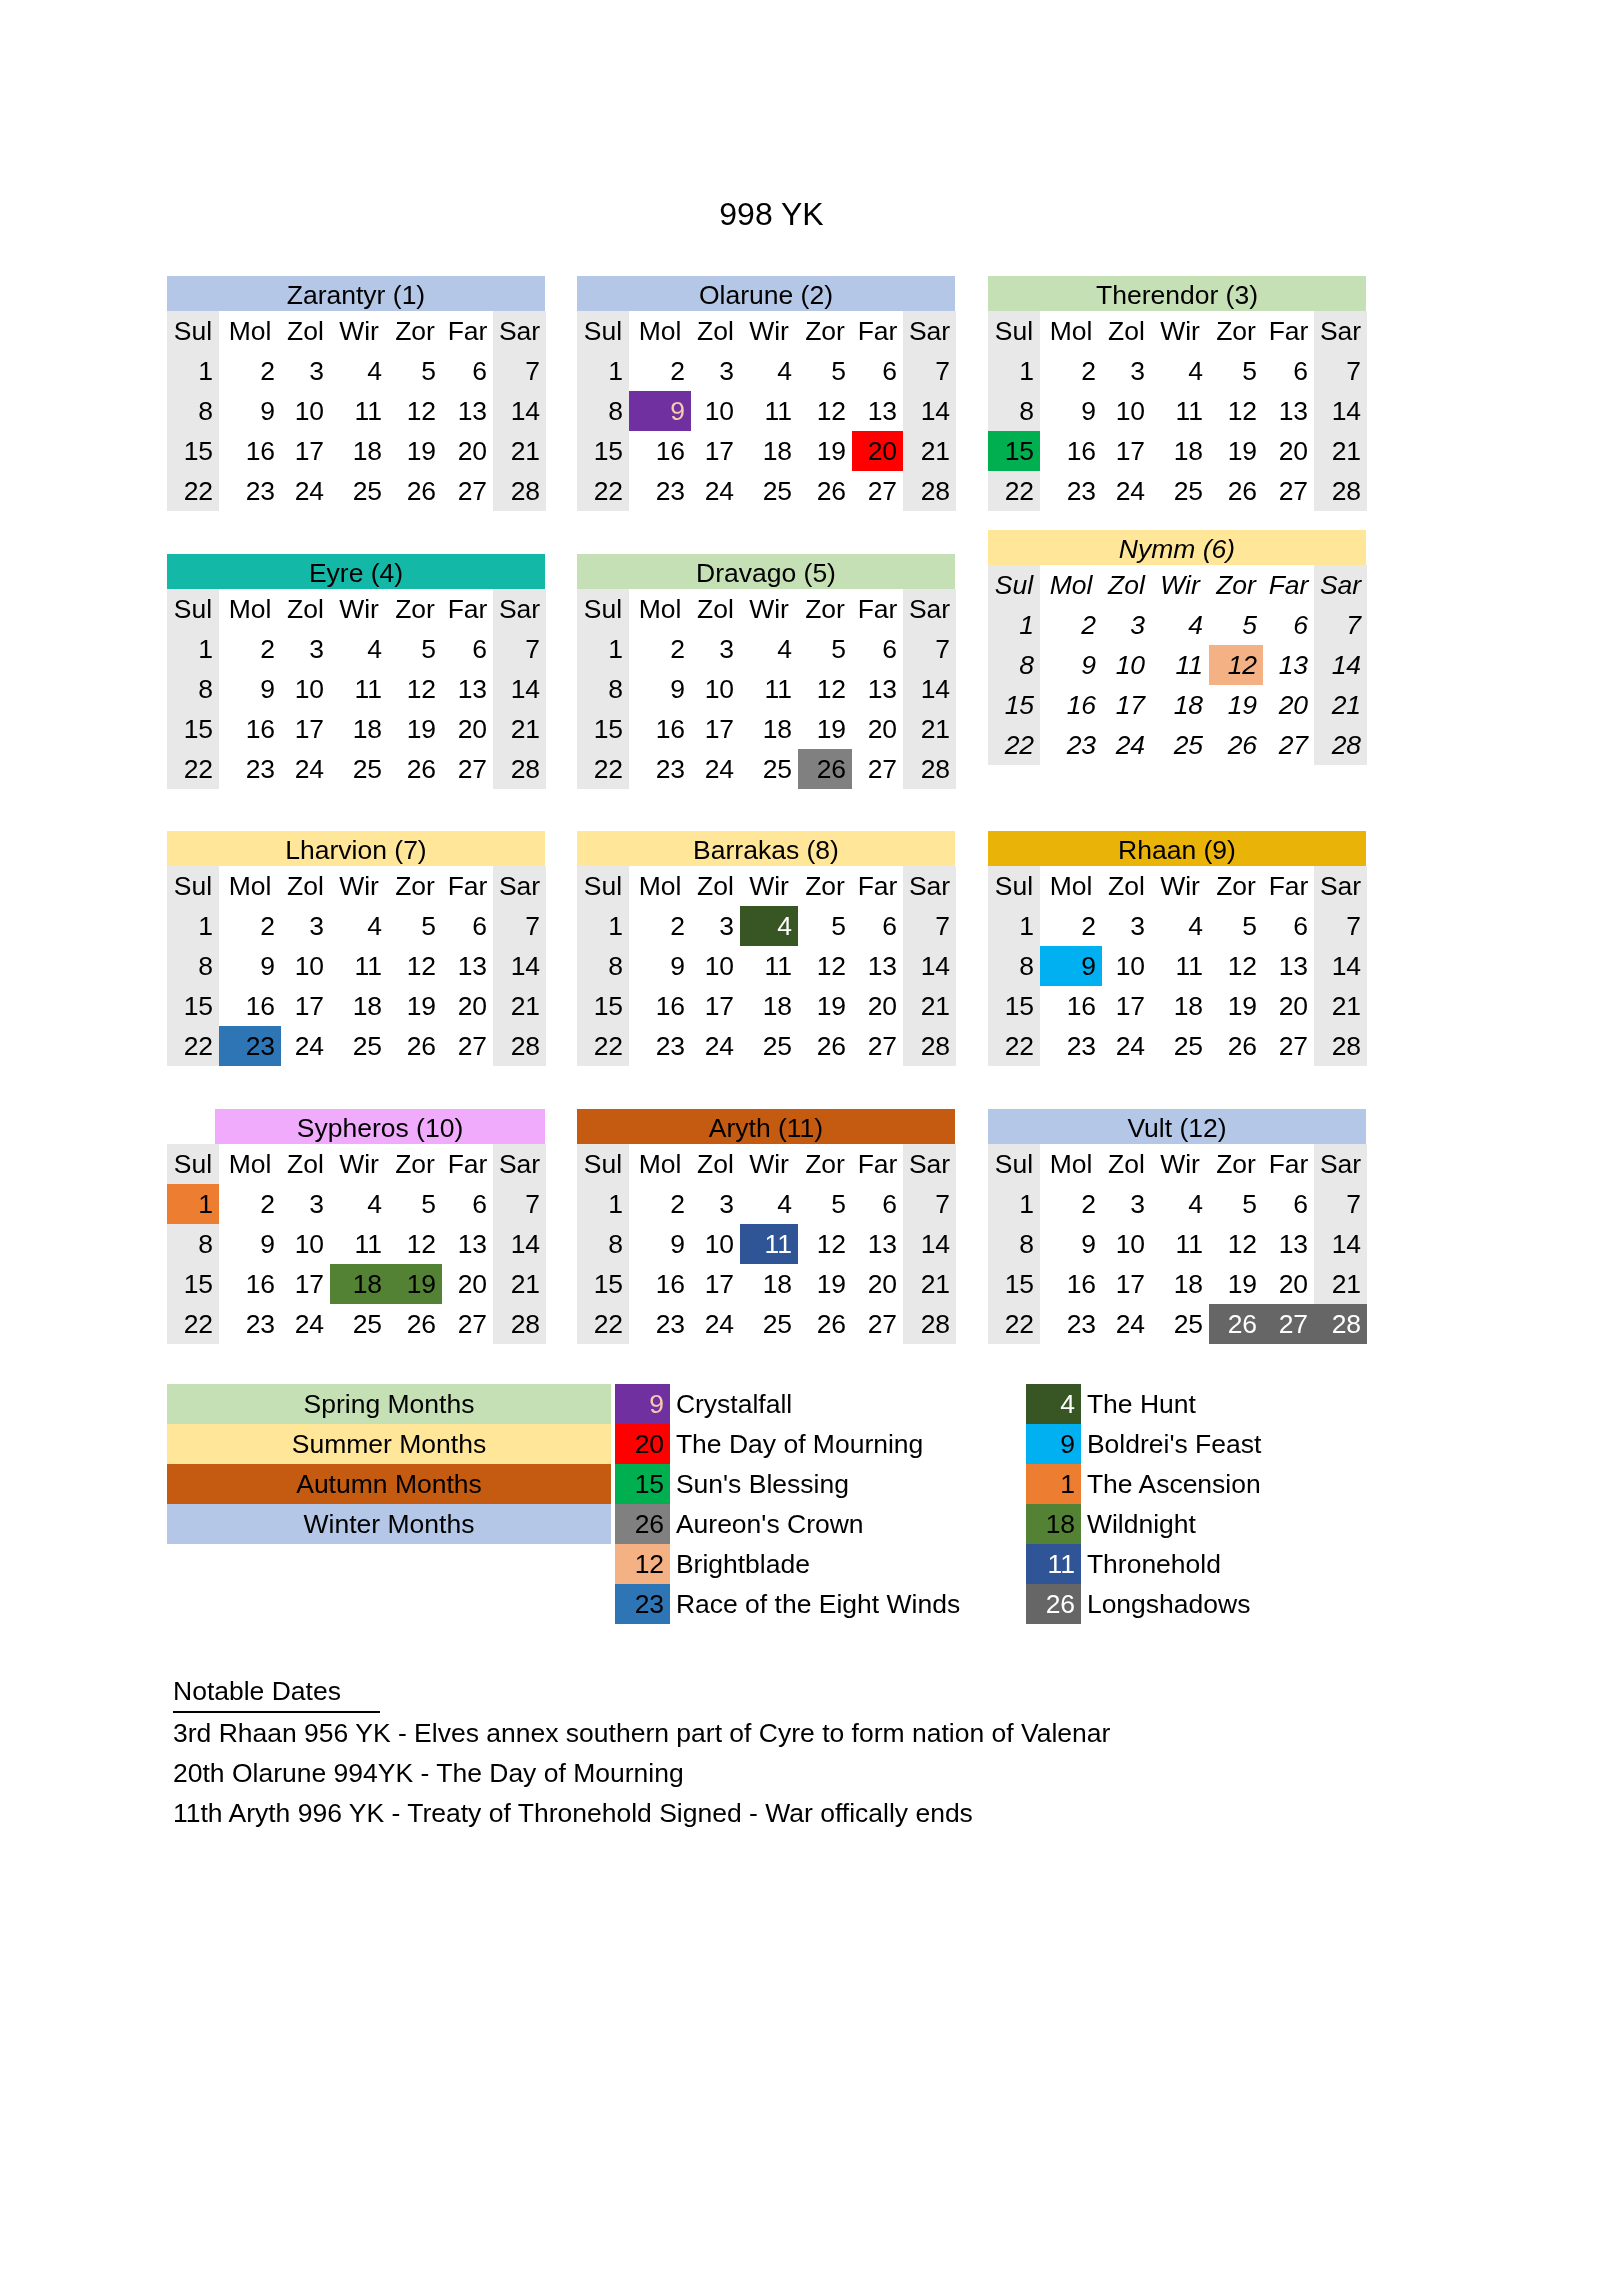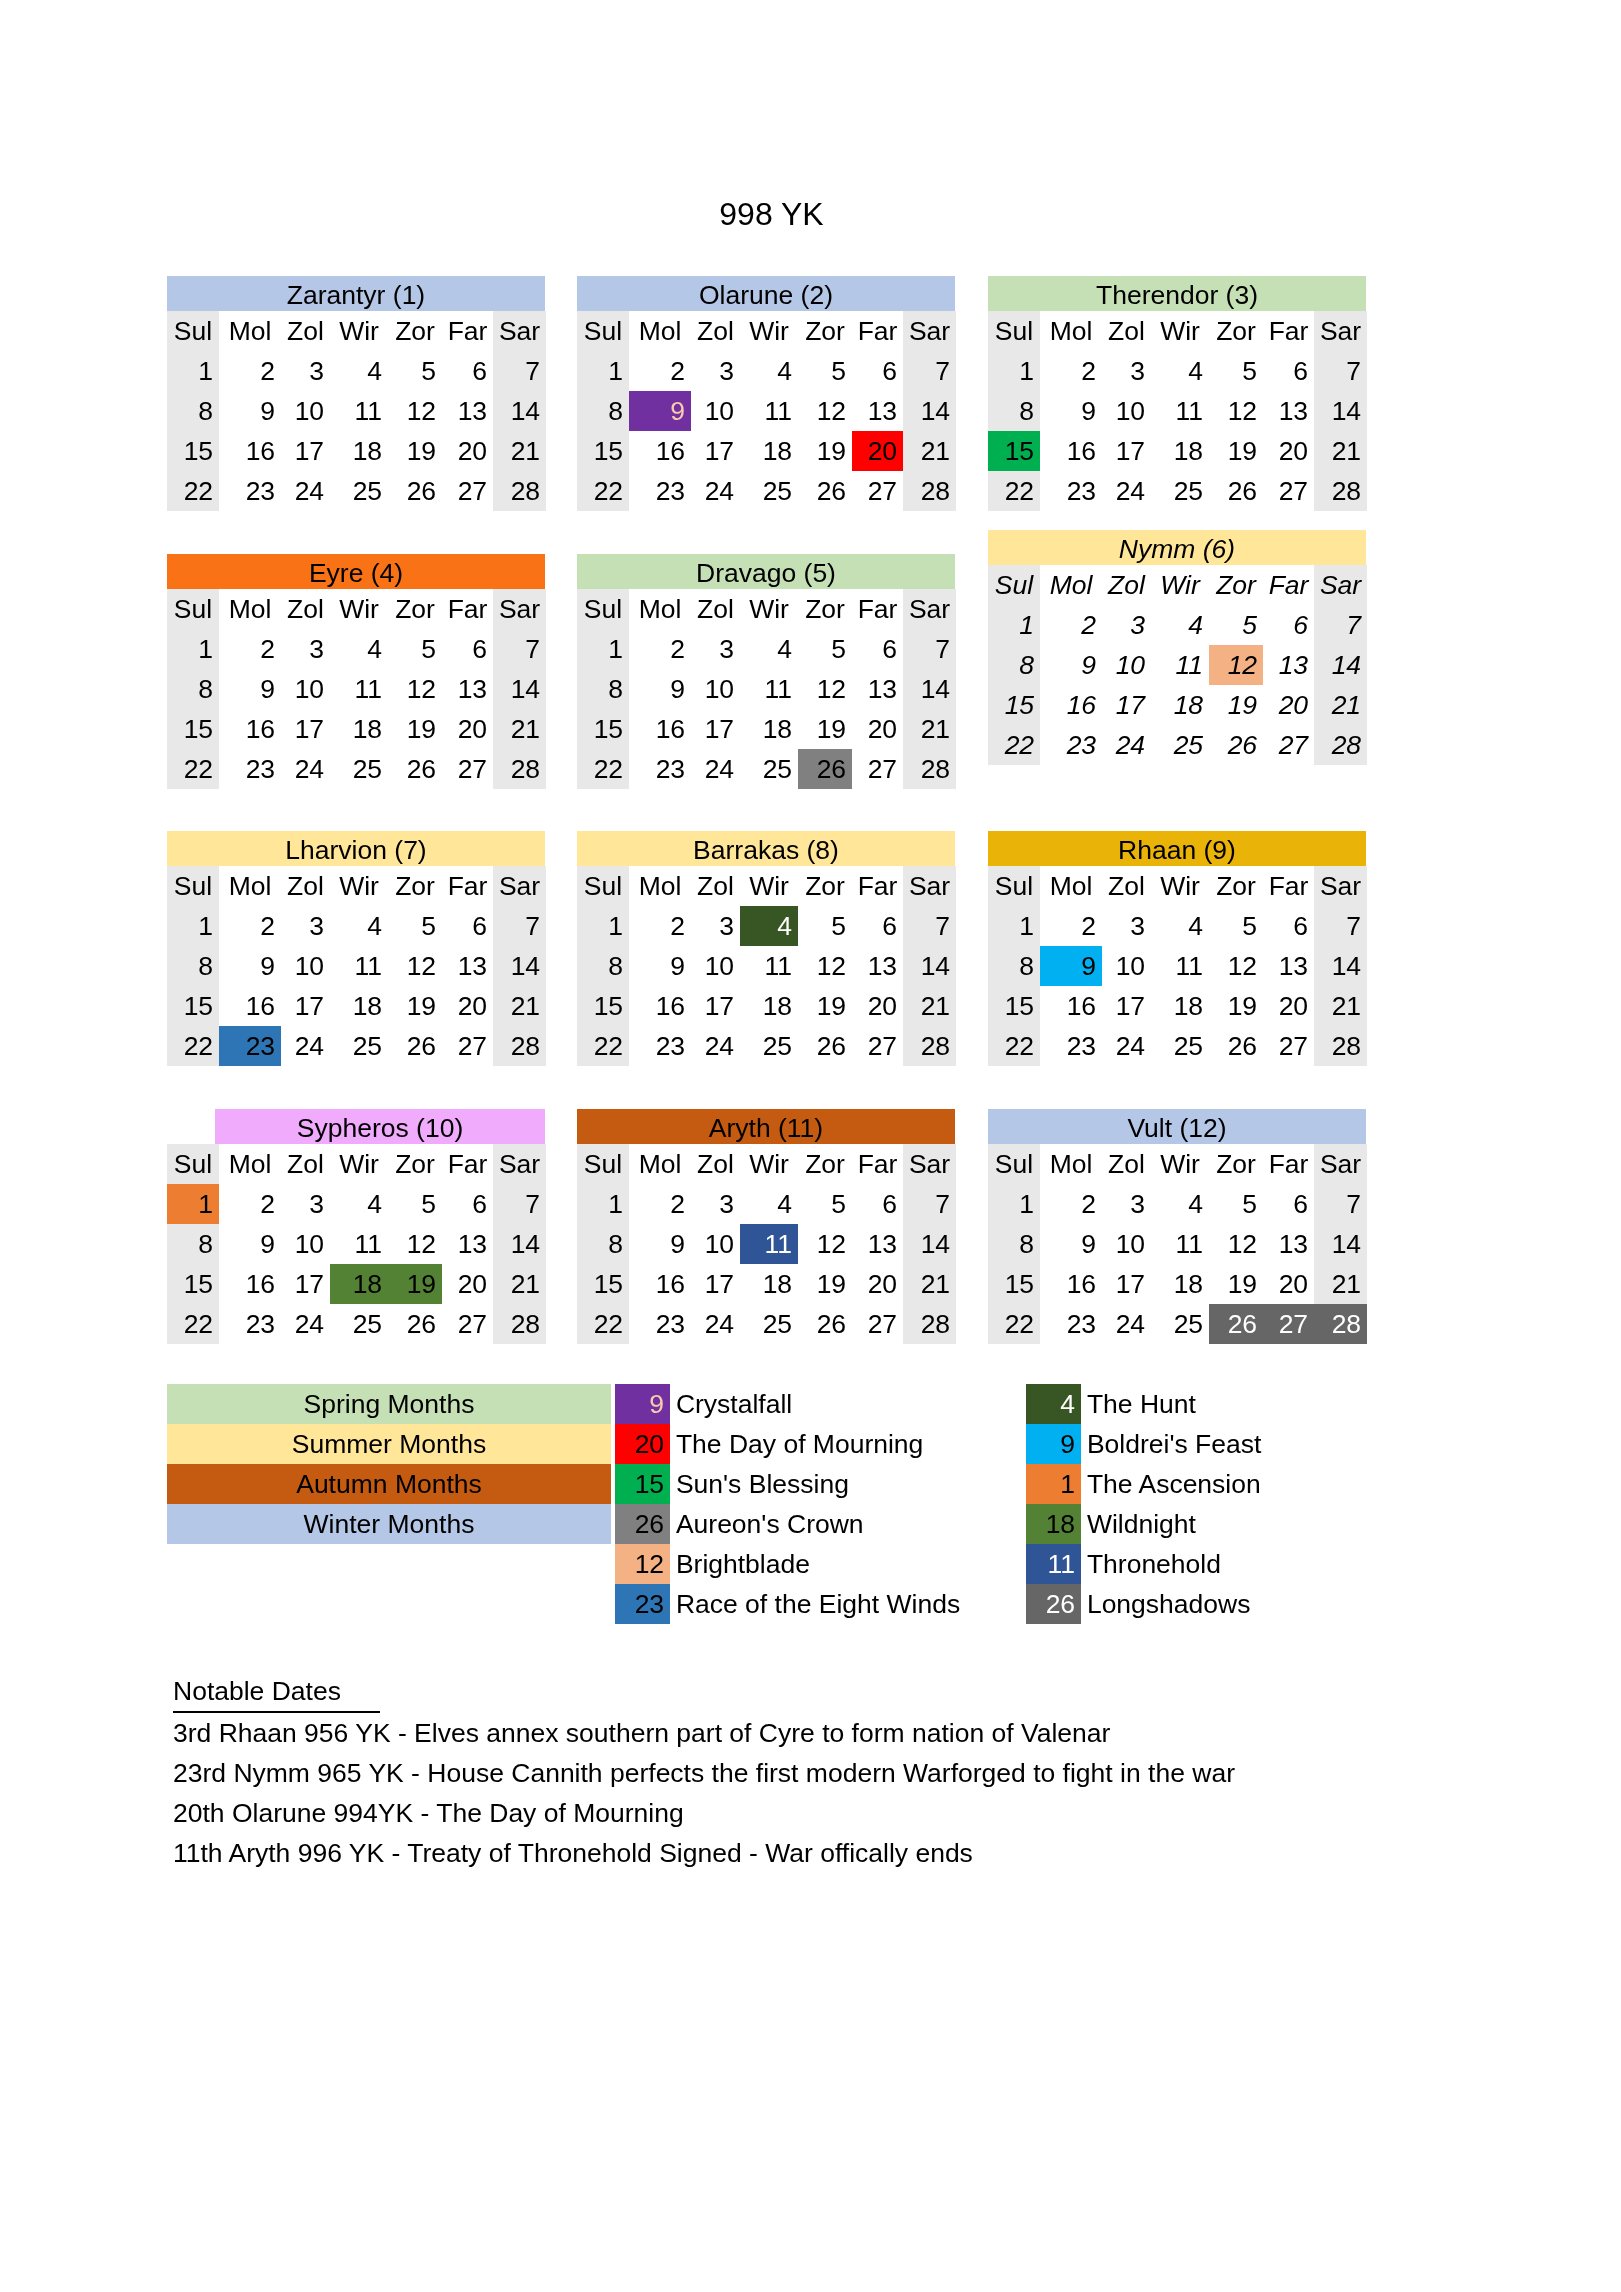--- a/index.html
+++ b/index.html
@@ -147,21 +147,21 @@
         <div class="cell we">22</div>
         <div class="cell">23</div>
         <div class="cell">24</div>
         <div class="cell">25</div>
         <div class="cell">26</div>
         <div class="cell">27</div>
         <div class="cell we">28</div>
       </div>
     </div>
     <div class="month" style="left: 167px; top: 554px;">
-      <div class="month-header" style="background: #f97316;">Eyre (4)</div>
+      <div class="month-header" style="background: #14b8a6;">Eyre (4)</div>
       <div class="grid">
         <div class="cell dayname we">Sul</div>
         <div class="cell dayname">Mol</div>
         <div class="cell dayname">Zol</div>
         <div class="cell dayname">Wir</div>
         <div class="cell dayname">Zor</div>
         <div class="cell dayname">Far</div>
         <div class="cell dayname we">Sar</div>
         <div class="cell we">1</div>
         <div class="cell">2</div>
@@ -572,18 +572,17 @@
     <div class="hol-row">
       <div class="hol-swatch" style="background: rgb(102, 102, 102); color: rgb(255, 255, 255);">26</div>
       <div class="hol-label">Longshadows</div>
     </div>
   </div>
 
 <div class="notable">
   <div class="notable-title">Notable Dates</div>
   <div id="notable-items">
       <div class="notable-line">3rd Rhaan 956 YK - Elves annex southern part of Cyre to form nation of Valenar</div>
-      <div class="notable-line">23rd Nymm 965 YK - House Cannith perfects the first modern Warforged to fight in the war</div>
       <div class="notable-line">20th Olarune 994YK - The Day of Mourning</div>
       <div class="notable-line">11th Aryth 996 YK - Treaty of Thronehold Signed - War offically ends</div>
     </div>
 </div>
 
 
 </body></html>

